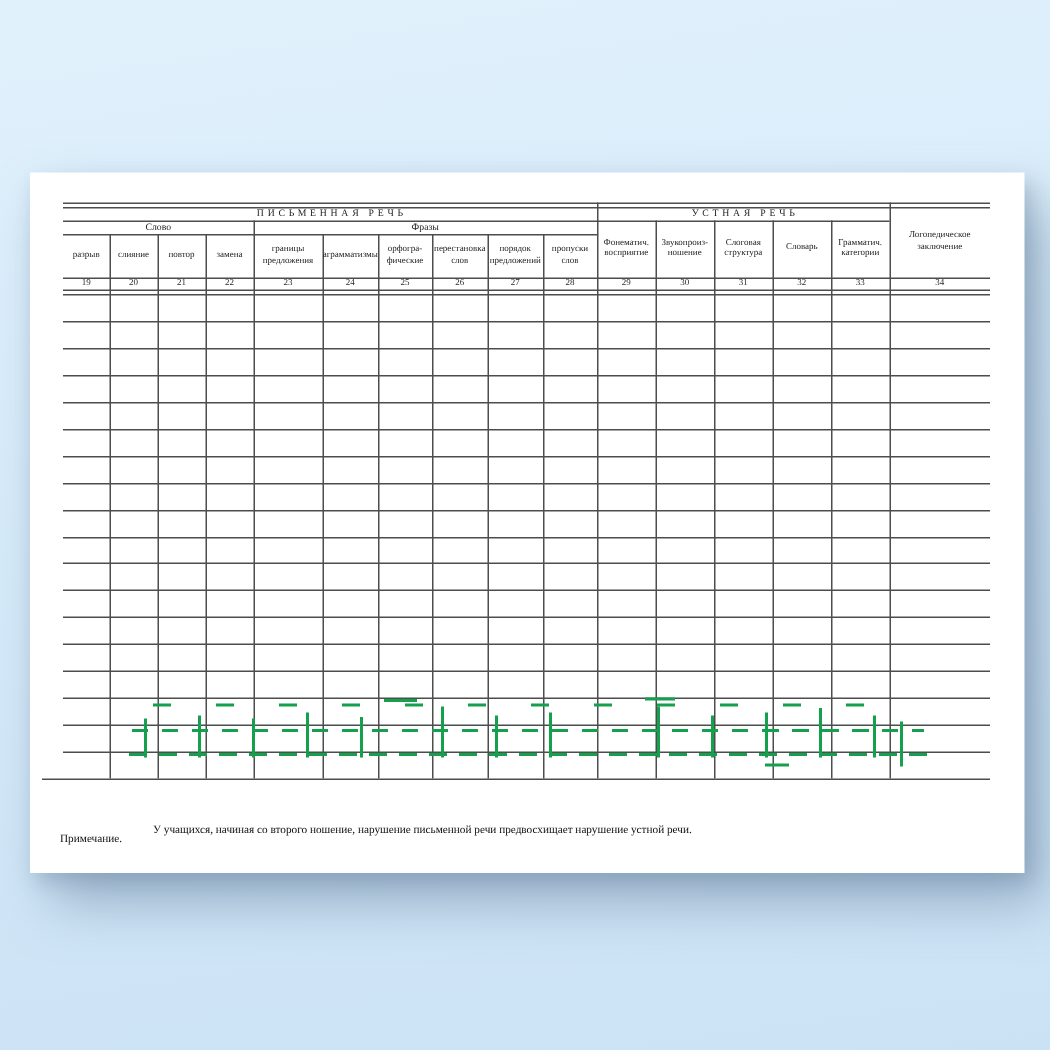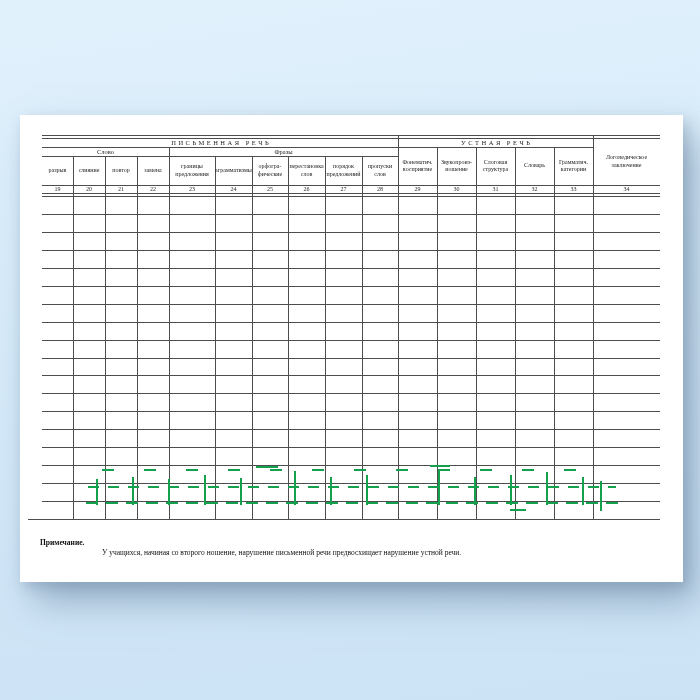--- a/index.html
+++ b/index.html
@@ -19,21 +19,21 @@
     position:absolute;display:flex;align-items:center;justify-content:center;
     text-align:center;color:#1d1d1d;white-space:pre-line;overflow:hidden;
   }
   .cell.title{font-size:6.5px;letter-spacing:2.5px;text-indent:2.5px;}
   .cell.sub{font-size:6.5px;}
   .cell.name{font-size:6px;line-height:1.25;padding:0 1px;box-sizing:border-box;}
   .cell.num{font-size:6px;color:#2a2a2a;}
   .wm-dash{position:absolute;height:2px;}
   .wm-tick{position:absolute;width:2px;}
   .note{position:absolute;left:20px;top:423px;width:625px;display:flex;font-size:7.5px;color:#101010;line-height:1.35;}
-  .note-label{font-weight:bold;width:62px;flex:0 0 62px;}
+  .note-label{font-weight:normal;width:62px;flex:0 0 62px;margin-top:16px;}
   .note-lines{flex:1;}
 </style>
 </head>
 <body>
 
 <div class="stage">
   <div class="sheet">
     <div class="tbl" id="table-root">
         <div class="hline" style="left: 0px; top: 20px; width: 618px; background: rgb(77, 77, 77);"></div>
         <div class="hline" style="left: 0px; top: 23px; width: 618px; background: rgb(77, 77, 77);"></div>

